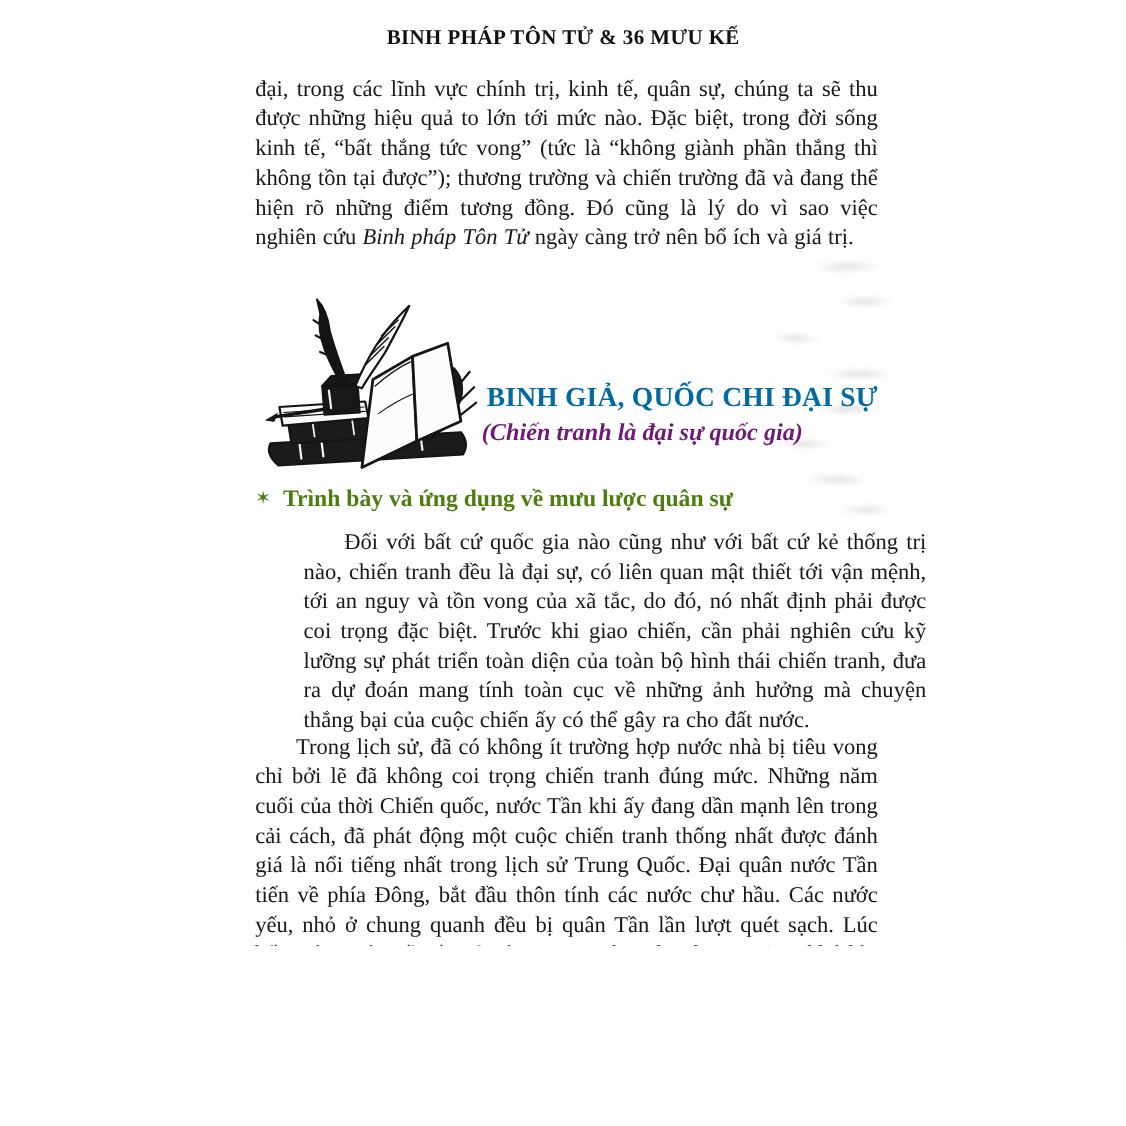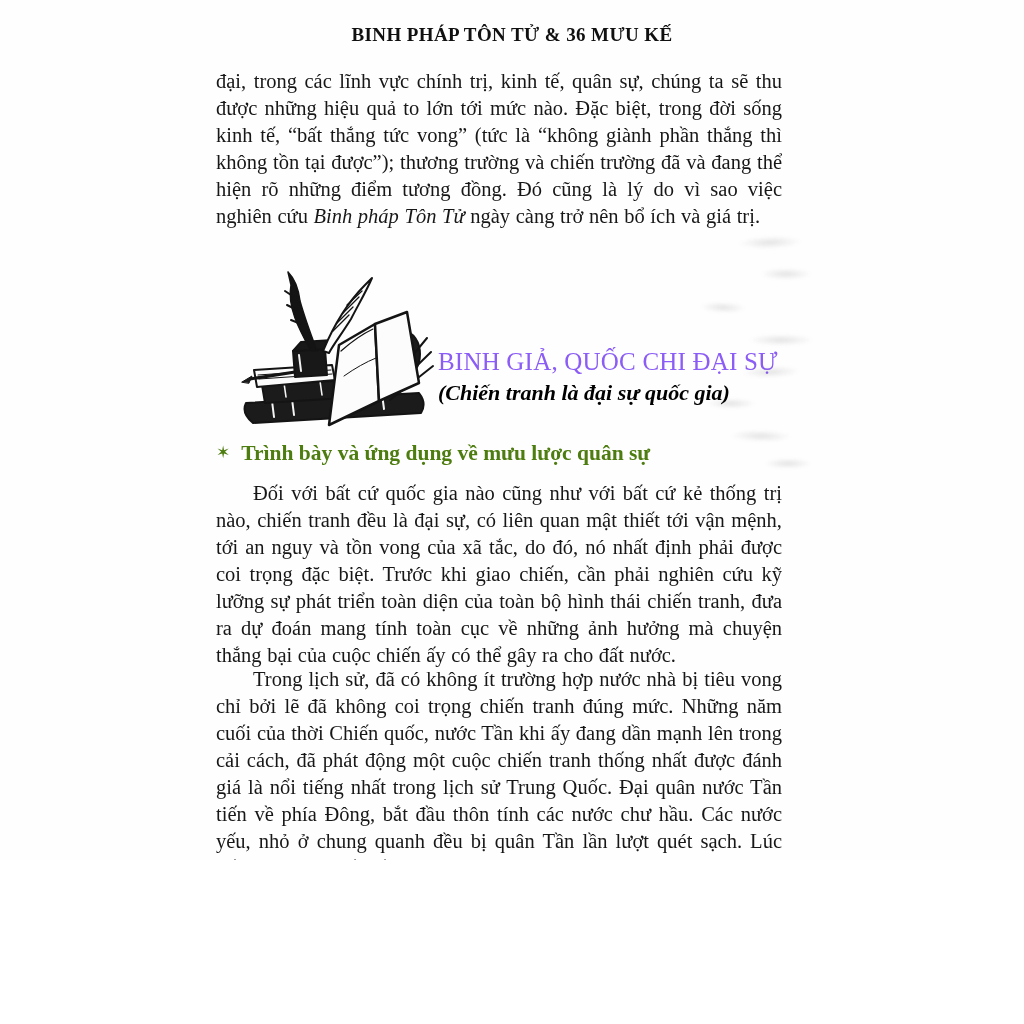--- a/index.html
+++ b/index.html
@@ -5,45 +5,46 @@
   html,body{margin:0;padding:0;background:#ffffff;}
   .page{
     position:relative;width:1024px;height:860px;background:#fefefe;
     font-family:"Liberation Serif","DejaVu Serif",serif;color:#151515;
     overflow:hidden;
   }
   .running-head{
     position:absolute;top:24px;left:0;width:100%;text-align:center;
     font-weight:bold;font-size:19px;letter-spacing:.4px;color:#101010;
   }
-  .col{position:absolute;left:216px;width:566px;}
+  .col{position:absolute;left:232px;width:566px;}
   .bodytext{
     font-size:20.5px;line-height:27px;text-align:justify;
     word-spacing:.5px;color:#171717;
   }
   .cont-para{top:68px;}
   .ital{font-style:italic;}
   .figure{position:absolute;top:264px;left:232px;width:566px;height:176px;}
   .illus{position:absolute;left:4px;top:2px;}
   .section-title-block{position:absolute;left:206px;top:84px;width:360px;}
   .section-title{
-    font-weight:normal;font-size:25px;letter-spacing:.2px;color:#8b5cf6;
+    font-weight:bold;font-size:25px;letter-spacing:.2px;color:#0369a1;
     white-space:nowrap;
+    text-align:right;
   }
   .section-subtitle{
-    font-weight:bold;font-style:italic;font-size:22px;margin-top:4px;color:#000000;
+    font-weight:bold;font-style:italic;font-size:22px;margin-top:4px;color:#701a75;
   }
   .topic-heading{
     position:absolute;top:441px;font-weight:bold;font-size:21.5px;color:#4d7c0f;
   }
   .topic-heading .star{
     display:inline-block;font-size:17px;margin-right:11px;transform:translateY(-2px);
     font-weight:normal;
   }
-  .p1{top:480px;}
+  .p1{top:480px;margin-left:44px;}
   .p2{top:666px;text-align-last:justify;}
   .indent{text-indent:37px;}
   .ornament{
     position:absolute;top:948px;left:50%;transform:translateX(-50%);
     display:flex;align-items:center;
   }
   .pg-circle{
     width:54px;height:54px;border:4px solid #111;border-radius:50%;
     background:#fff;display:flex;align-items:center;justify-content:center;
     font-weight:bold;font-size:27px;color:#15803d;z-index:1;margin:0 -10px;

